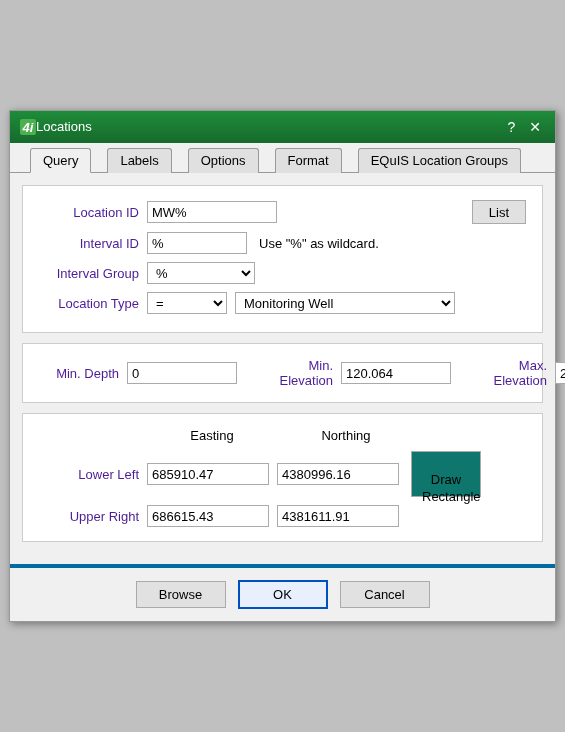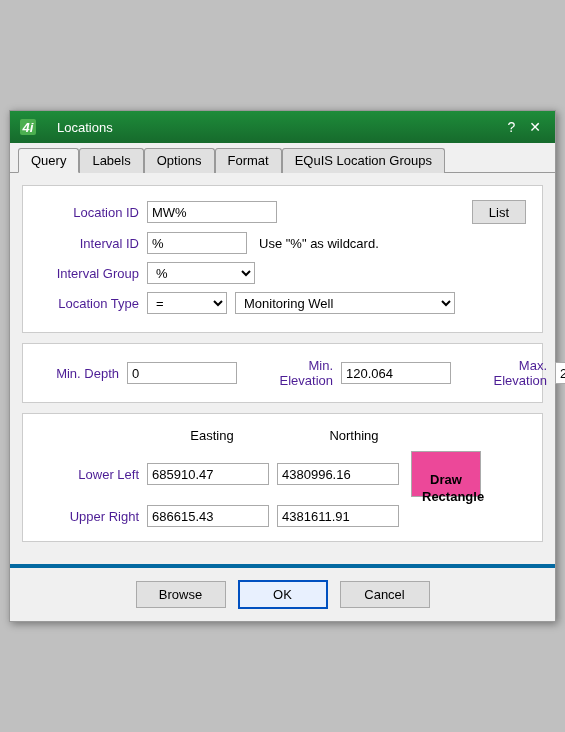--- a/index.html
+++ b/index.html
@@ -31,22 +31,22 @@
       color: white;
       padding: 6px 10px;
       display: flex;
       align-items: center;
       justify-content: space-between;
       height: 32px;
     }
 
     .title-bar-left {
       display: flex;
-      align-items: center;
-      gap: 21px;
+      align-items: flex-start;
+      gap: 0;
     }
 
     .title-icon {
       width: 16px;
       height: 16px;
       background: #4caf50;
       border-radius: 2px;
       display: flex;
       align-items: center;
       justify-content: center;
@@ -75,22 +75,22 @@
       font-size: 14px;
       padding: 0 4px;
       line-height: 1;
     }
 
     .tab-bar {
       background: #f0f0f0;
       display: flex;
       border-bottom: 1px solid #999;
       padding-top: 4px;
-      padding-left: 8px;
-      gap: 0;
+      padding-left: 20px;
+      gap: 16px;
     }
 
     .tab {
       padding: 4px 12px;
       background: #e0e0e0;
       border: 1px solid #999;
       border-bottom: none;
       cursor: pointer;
       border-radius: 3px 3px 0 0;
       font-size: 13px;
@@ -242,30 +242,29 @@
     .coord-input {
       width: 122px;
       border: 1px solid #aaa;
       padding: 2px 4px;
       height: 22px;
       font-size: 13px;
     }
 
     .draw-rect-btn {
       padding: 20px 10px;
-      background: #ec4899;
+      background: #0f766e;
       border: 1px solid #aaa;
       cursor: pointer;
       font-size: 13px;
       height: 46px;
       width: 70px;
       text-align: center;
       line-height: 1.3;
       margin-left: 4px;
-      font-weight: bold;
     }
 
     .footer {
       display: flex;
       justify-content: center;
       gap: 12px;
       padding: 12px;
       background: #f0f0f0;
       border-top: 4px solid #0369a1;
       align-items: center;
@@ -365,21 +364,21 @@
         <div class="depth-row">
           <span class="form-label depth-label">Max. Elevation</span>
           <input class="form-input input-num" type="text" value="205.191" style="">
         </div>
       </div>
     </div>
 
     <div class="section">
       <div class="coord-section">
 
-        <div style="display:flex; align-items:flex-end; margin-left:108px; gap:12px;">
+        <div style="display:flex; align-items:flex-end; margin-left:108px; gap:4px;">
           <span class="coord-header-east">Easting</span>
           <span class="coord-header-north">Northing</span>
         </div>
 
         <div style="display:flex; align-items:center; gap:8px;">
           <span class="form-label coord-label">Lower Left</span>
           <input class="form-input coord-input" type="text" value="685910.47" style="">
           <input class="form-input coord-input" type="text" value="4380996.16" style="">
           <button class="draw-rect-btn">
             <span>Draw</span><br>

